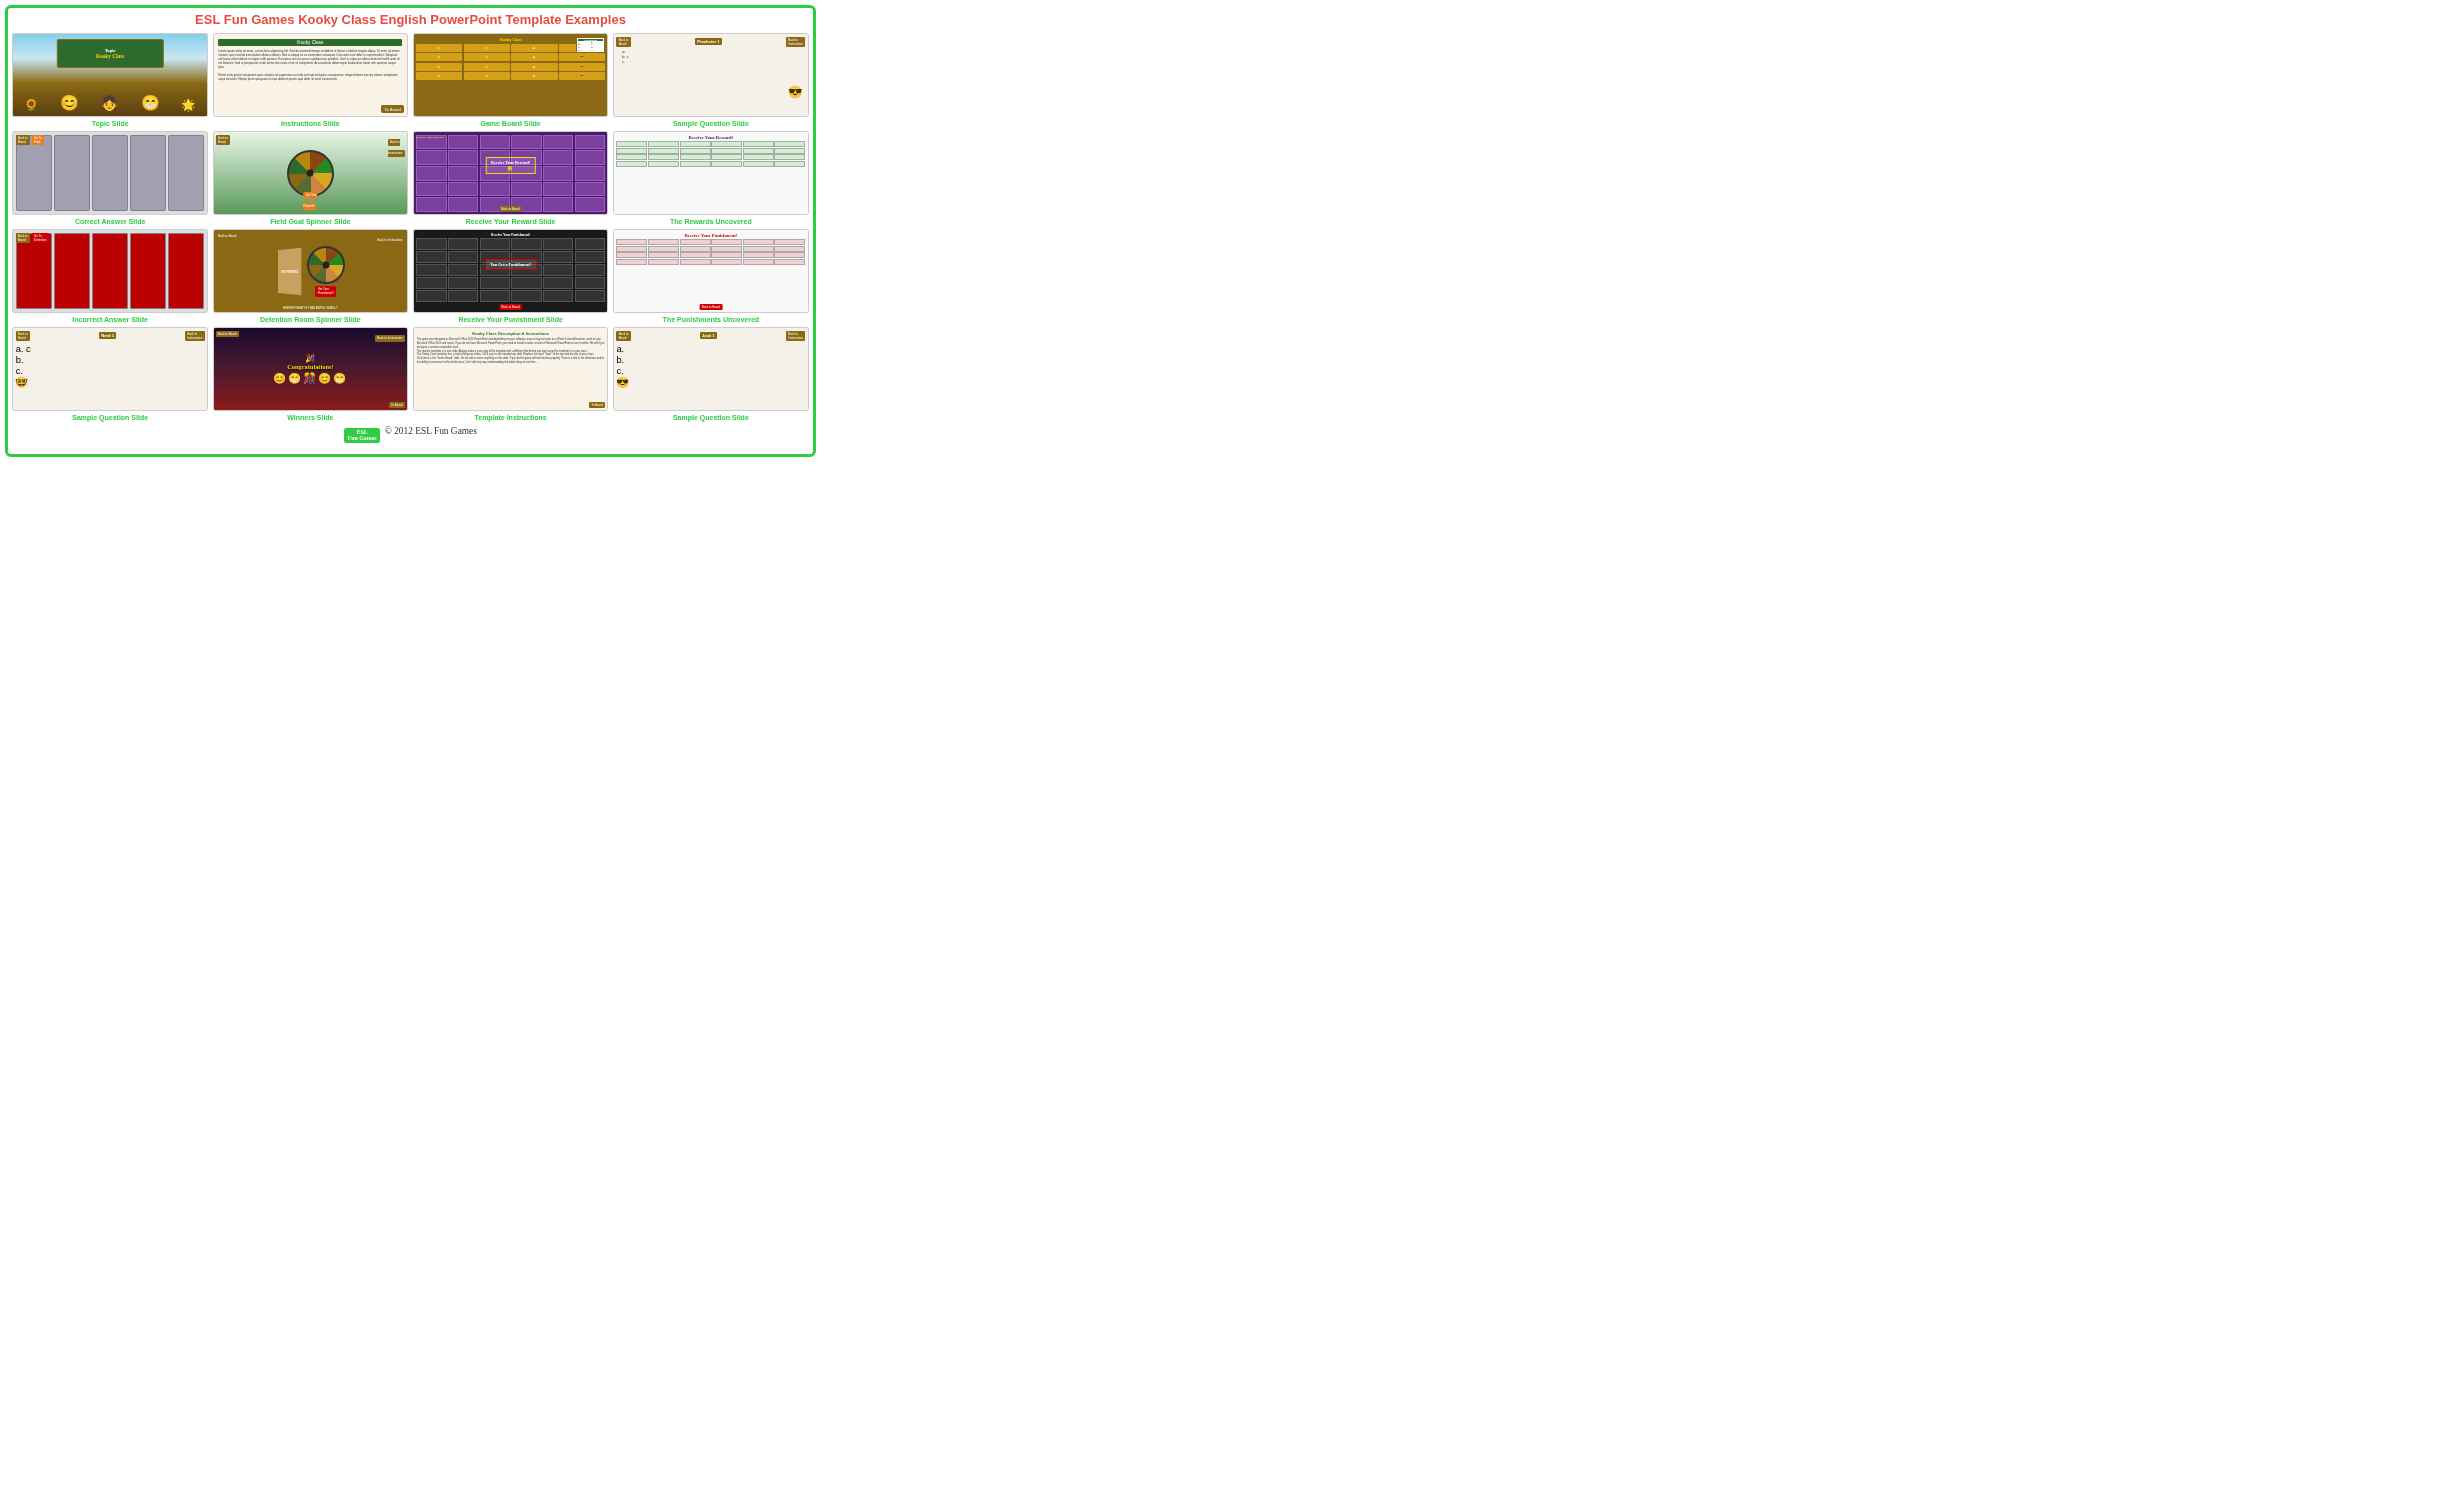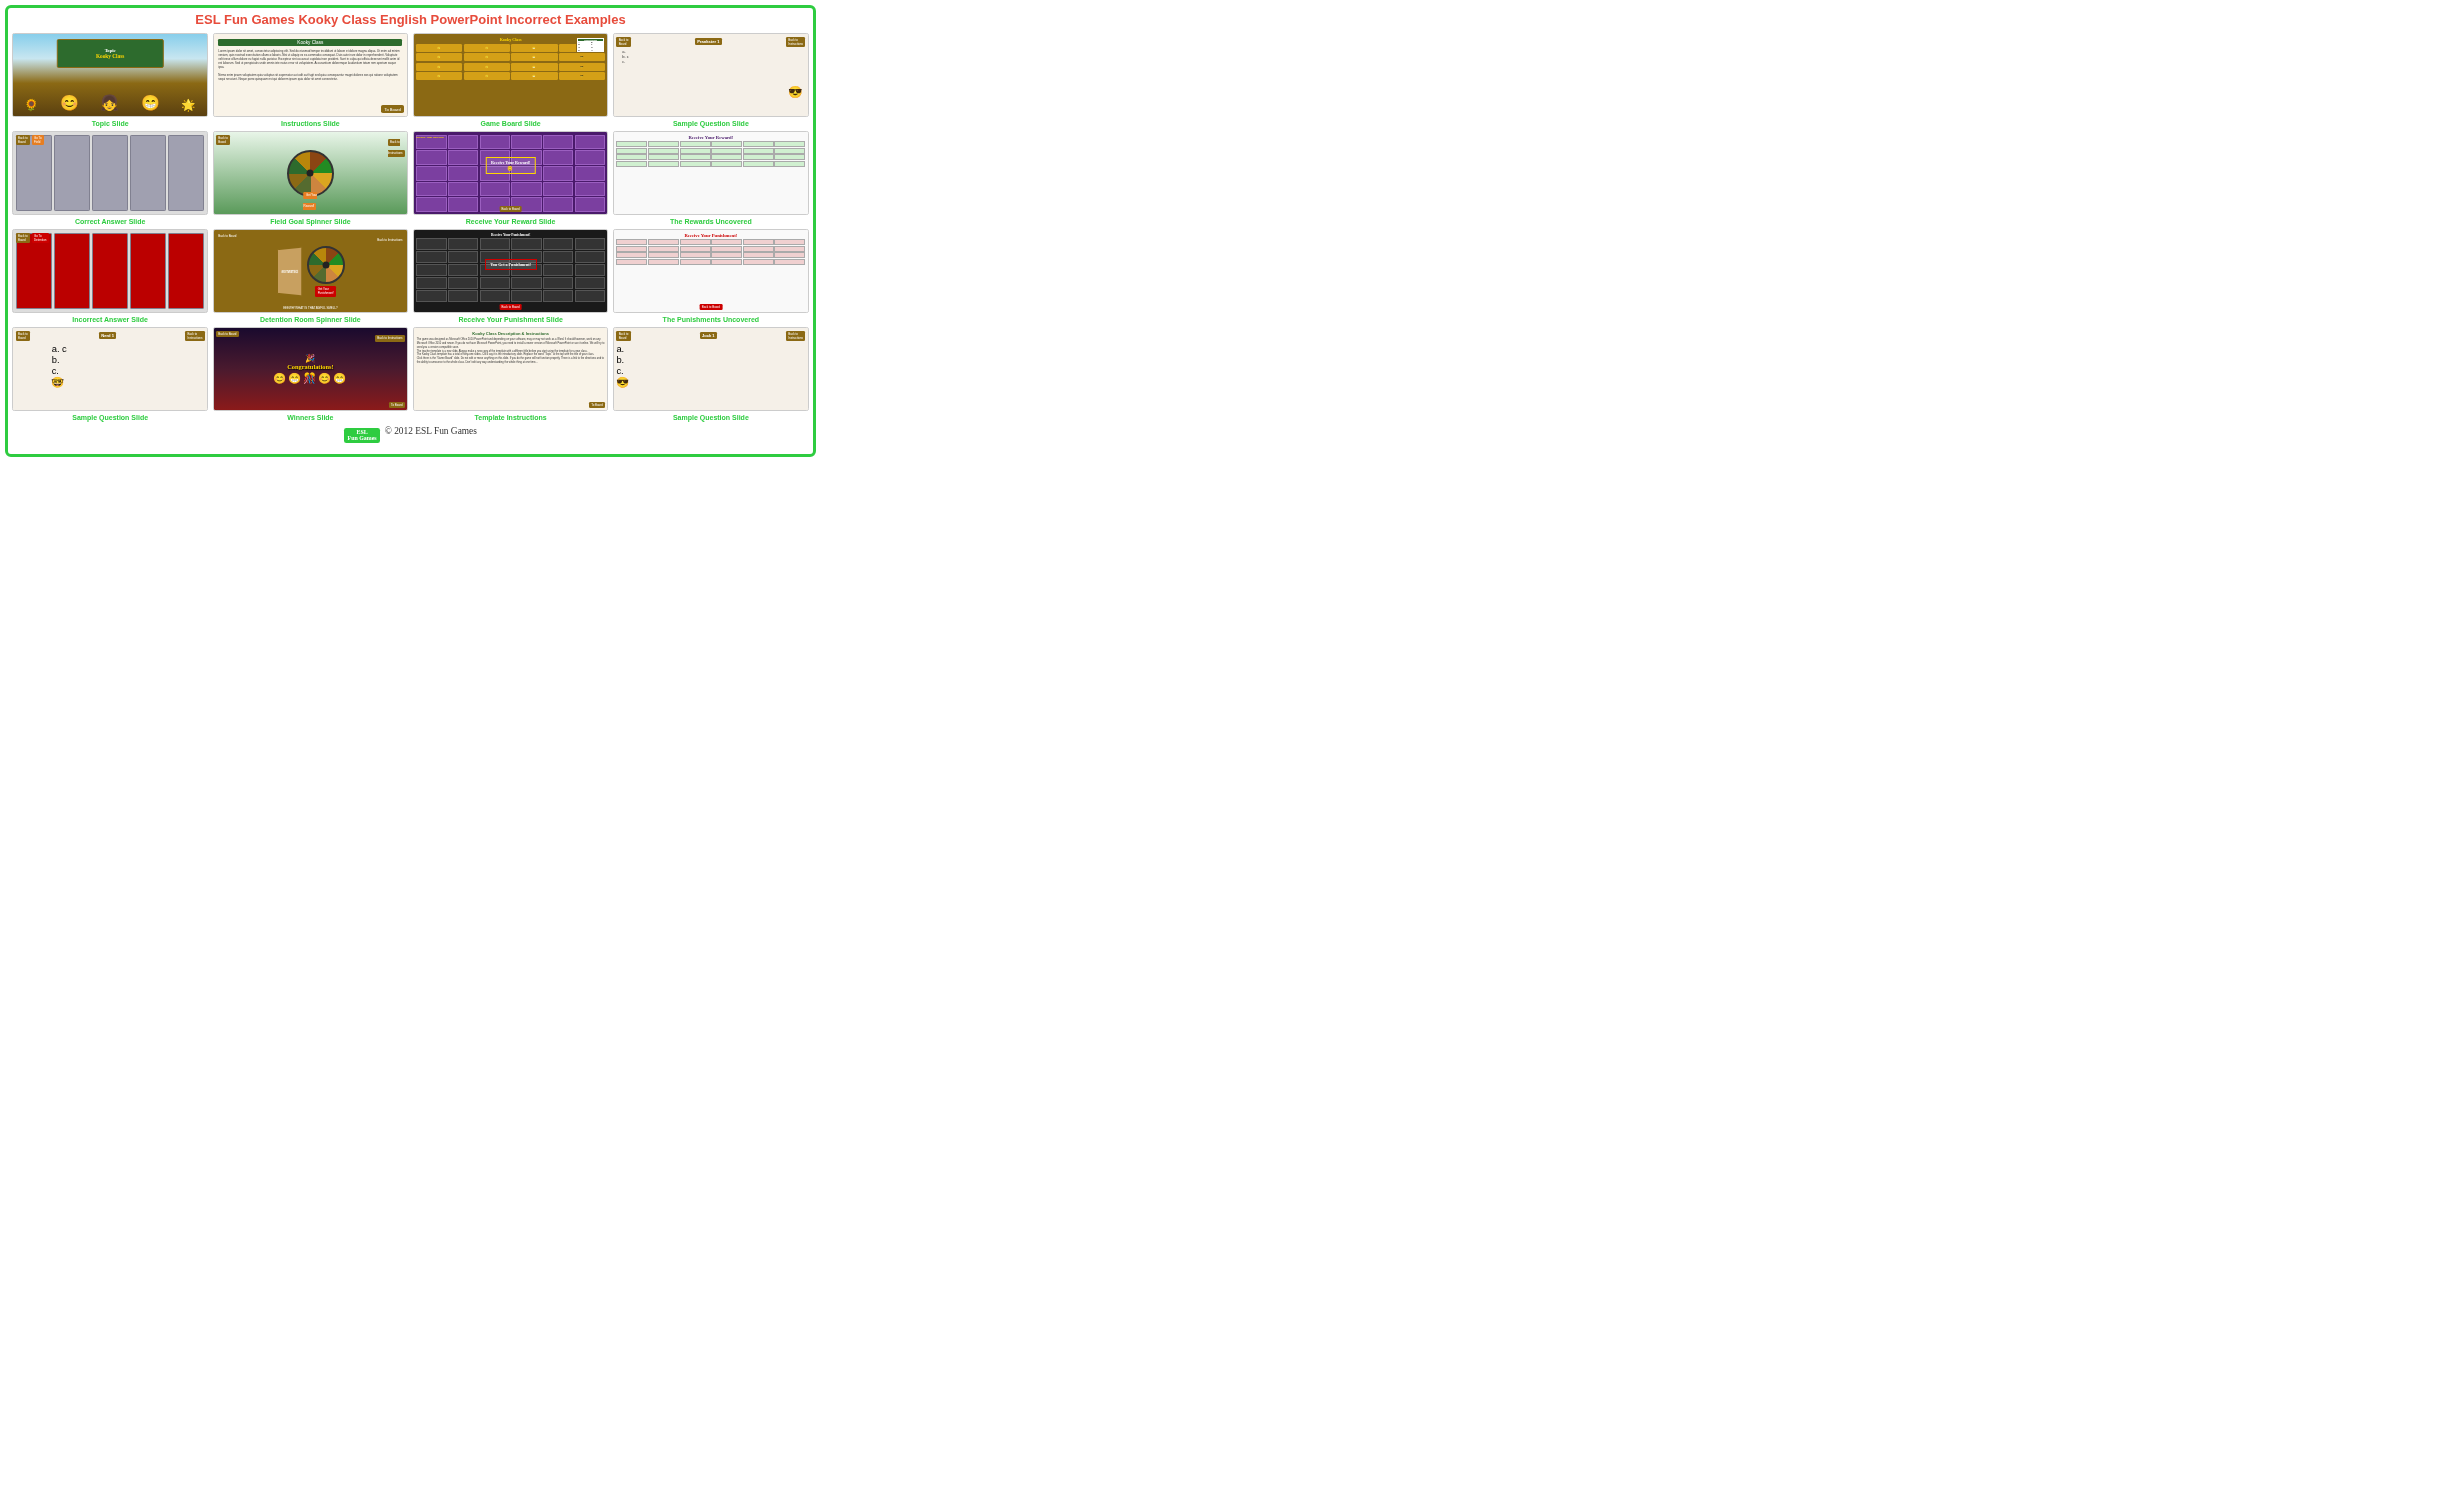--- a/index.html
+++ b/index.html
@@ -515,21 +515,21 @@
       flex: 1;
       background: #a0a0b0;
       border: 0.6px solid #808090;
       border-radius: 1.2px;
     }
   </style>
 </head>
 <body>
 
 <div class="outer-border">
-  <div class="page-title">ESL Fun Games Kooky Class English PowerPoint Incorrect Examples</div>
+  <div class="page-title">ESL Fun Games Kooky Class English PowerPoint Template Examples</div>
 
   <div class="grid">
 
     <div class="slide-cell">
       <div class="slide-img">
         <div class="topic-slide">
           <div class="classroom-bg"></div>
           <div class="board-area">
             <span class="board-topic">Topic</span>
             <span class="board-kooky">Kooky Class</span>
@@ -883,21 +883,21 @@
     </div>
 
     <div class="slide-cell">
       <div class="slide-img">
         <div class="nerd-slide">
           <div class="nav-btns-top">
             <span class="q-btn">Back to<br>Board</span>
             <span class="q-btn" style="font-weight:bold;font-size:4.1px;align-self:center;">Nerd 1</span>
             <span class="q-btn">Back to<br>Instructions</span>
           </div>
-          <div style="position:relative;height:53px;margin-left:36px;">
+          <div style="position:relative;height:53px;">
             <div class="answers">
               <div>a. c</div>
               <div>b.</div>
               <div>c.</div>
             </div>
             <span class="emoji-corner" style="right:2.9px;bottom:2.9px;font-size:10.6px;">🤓</span>
           </div>
         </div>
       </div>
       <div class="slide-label">Sample Question Slide</div>

